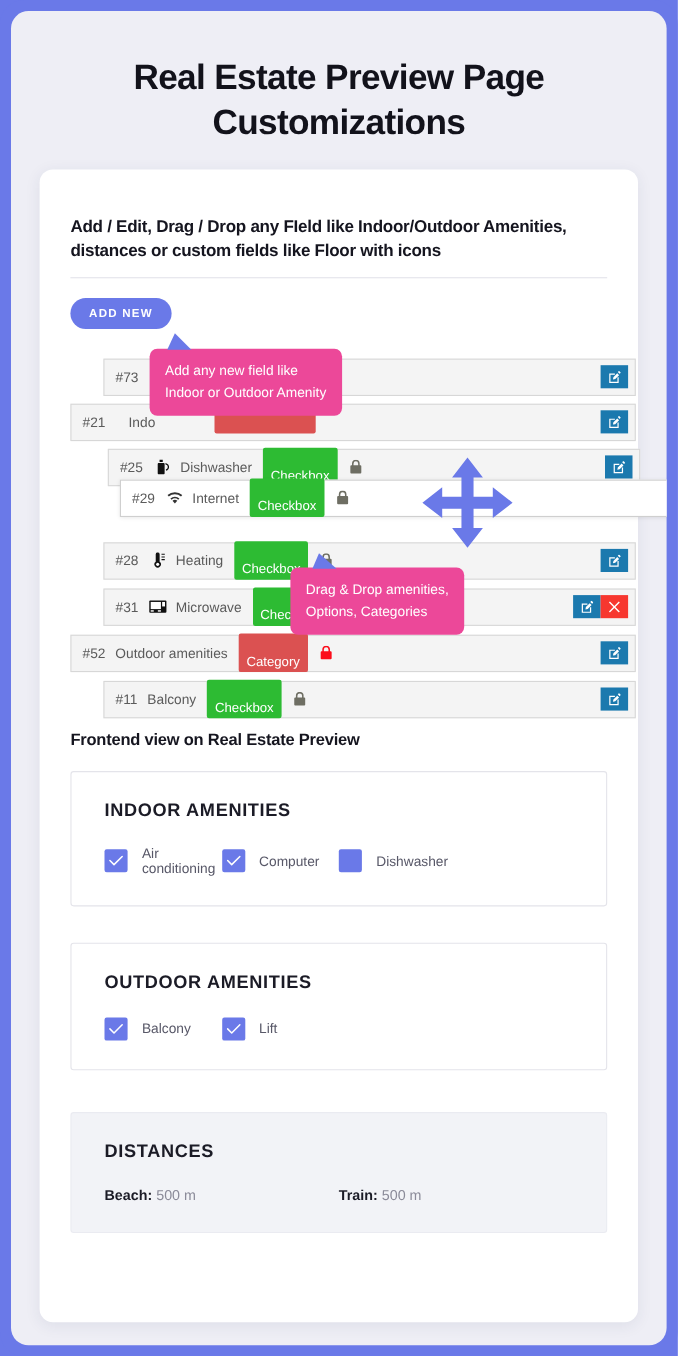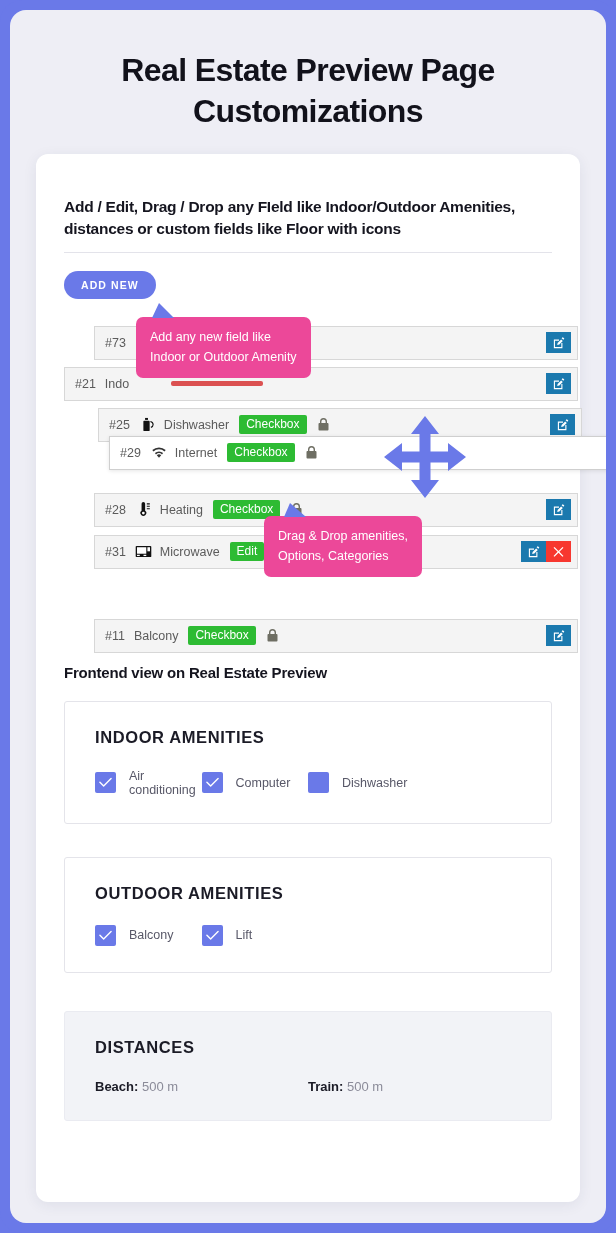--- a/index.html
+++ b/index.html
@@ -117,21 +117,21 @@
   }
   .row-label {
     font-size: 12.5px;
     color: #5b5b5b;
     white-space: nowrap;
     margin-right: 10px;
   }
   .badge {
     font-size: 12px;
     color: #fff;
-    padding: 2px 7px 3px 7px;
+    padding: 18px 7px 3px 7px;
     border-radius: 2px;
     white-space: nowrap;
     margin-right: 11px;
   }
   .badge.checkbox { background: #2dbb33; }
   .badge.category { background: #db5151; }
 
   .lock-icon { margin-right: 7px; display:inline-flex; }
   .eye-icon  { display:inline-flex; }
 
@@ -146,21 +146,21 @@
     display: inline-flex;
     align-items: center;
     justify-content: center;
     cursor: pointer;
   }
   .btn-edit { background: #1b79ae; }
   .btn-del  { background: #f7372f; }
 
   
   #row-73 { left: 30px;  top: 0px;   width: 484px; }
-  #row-21 { left: 0px;   top: 41px;  width: 514px; }
+  #row-21 { left: 0px;   top: 41px;  width: 514px; gap: 12px; }
   #row-25 { left: 34px;  top: 82px;  width: 484px; }
   #row-29 { left: 45px;  top: 110px; width: 581px; }
   #row-28 { left: 30px;  top: 167px; width: 484px; }
   #row-25b{ left: 30px;  top: 209px; width: 484px; }
   #row-52 { left: 0px;   top: 251px; width: 514px; }
   #row-11 { left: 30px;  top: 293px; width: 484px; }
 
   
   .tooltip {
     position: absolute;
@@ -391,36 +391,54 @@
         <span class="row-icon">
           <svg width="17" height="13" viewBox="0 0 18 14">
                 <rect x="0.6" y="1" width="16.8" height="12" rx="1" fill="#111"></rect>
                 <rect x="2" y="2.4" width="10" height="7" fill="#fff"></rect>
                 <rect x="13.2" y="2.4" width="2.8" height="4.4" fill="#fff"></rect>
                 <rect x="2" y="10.5" width="3" height="1.4" fill="#fff"></rect>
                 <rect x="9" y="10.5" width="3" height="1.4" fill="#fff"></rect>
               </svg>
         </span>
         <span class="row-label">Microwave</span>
-        <span class="badge checkbox">Edit</span>
+        <span class="badge checkbox">Chec</span>
         <span class="row-actions">
           <button class="btn-edit">
             <svg width="12" height="12" viewBox="0 0 14 14">
                   <path d="M1 3h6v1.3H2.3v7.4h7.4V7H11v6H1V3z" fill="#fff"></path>
                   <path d="M12.9 1.6l-1.1-1.1a.6.6 0 00-.85 0l-.9.9 1.95 1.95.9-.9a.6.6 0 000-.85zM5.4 6.9l-.5 2.45 2.45-.5 4.1-4.1L9.5 2.8 5.4 6.9z" fill="#fff"></path>
                 </svg>
           </button>
           <button class="btn-del">
             <svg width="11" height="11" viewBox="0 0 12 12">
                   <path d="M1.6 1l4.4 4.4L10.4 1l1 1L7 6.4l4.4 4.4-1 1L6 7.4 1.6 11.8l-1-1L5 6.4.6 2l1-1z" fill="#fff"></path>
                 </svg>
           </button>
         </span>
       </div>
 
+      <div class="row" id="row-52">
+        <span class="row-id">#52</span>
+        <span class="row-label">Outdoor amenities</span>
+        <span class="badge category">Category</span>
+        <span class="lock-icon">
+          <svg width="11" height="13" viewBox="0 0 11 13">
+                <path d="M2 5V3.5a3.5 3.5 0 017 0V5h.6a.9.9 0 01.9.9v5.6a.9.9 0 01-.9.9H1.4a.9.9 0 01-.9-.9V5.9A.9.9 0 011.4 5H2zm1.4 0h4.2V3.5a2.1 2.1 0 10-4.2 0V5z" fill="#fc0d1b"></path>
+              </svg>
+        </span>
+        <span class="row-actions">
+          <button class="btn-edit">
+            <svg width="12" height="12" viewBox="0 0 14 14">
+                  <path d="M1 3h6v1.3H2.3v7.4h7.4V7H11v6H1V3z" fill="#fff"></path>
+                  <path d="M12.9 1.6l-1.1-1.1a.6.6 0 00-.85 0l-.9.9 1.95 1.95.9-.9a.6.6 0 000-.85zM5.4 6.9l-.5 2.45 2.45-.5 4.1-4.1L9.5 2.8 5.4 6.9z" fill="#fff"></path>
+                </svg>
+          </button>
+        </span>
+      </div>
 
       <div class="row" id="row-11">
         <span class="row-id">#11</span>
         <span class="row-label">Balcony</span>
         <span class="badge checkbox">Checkbox</span>
         <span class="lock-icon">
           <svg width="11" height="13" viewBox="0 0 11 13">
                 <path d="M2 5V3.5a3.5 3.5 0 017 0V5h.6a.9.9 0 01.9.9v5.6a.9.9 0 01-.9.9H1.4a.9.9 0 01-.9-.9V5.9A.9.9 0 011.4 5H2zm1.4 0h4.2V3.5a2.1 2.1 0 10-4.2 0V5z" fill="#6e6e63"></path>
               </svg>
         </span>

